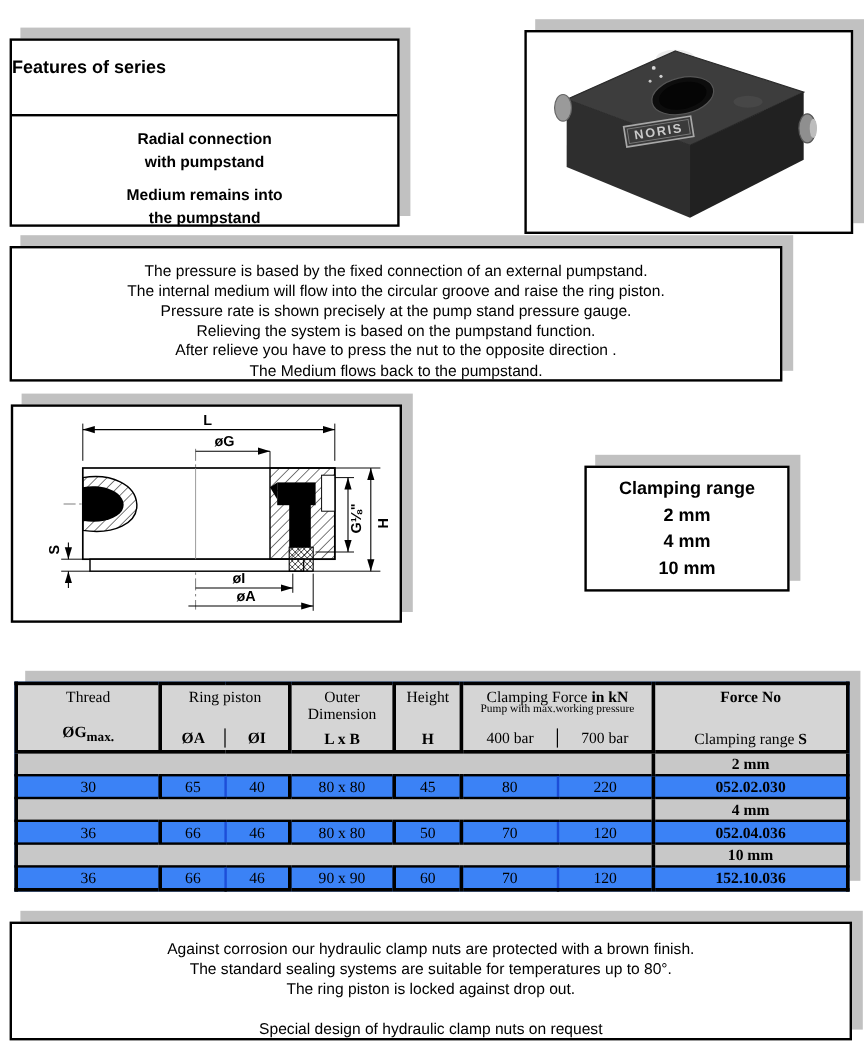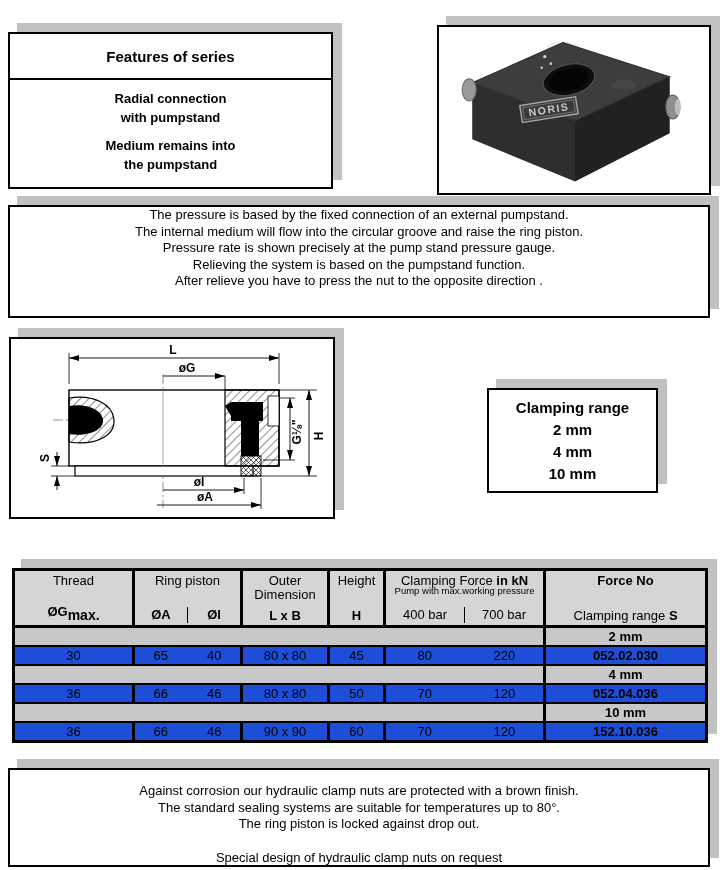--- a/index.html
+++ b/index.html
@@ -11,64 +11,64 @@
   *{box-sizing:border-box;margin:0;padding:0;}
   html,body{width:720px;height:870px;background:#fff;
     font-family:"Liberation Sans","DejaVu Sans",sans-serif;color:var(--ink);}
   body{position:relative;overflow:hidden;}
 
   .shadowed{box-shadow:9px -9px 0 0 var(--shadow);}
 
   
   .features-box{position:absolute;left:8px;top:32px;width:325px;height:157px;
     border:2px solid #000;background:#fff;}
-  .features-title{height:46px;line-height:46px;border-bottom:2px solid #000;
-    text-align:center;font-weight:bold;font-size:15px;}
+  .features-title{height:63px;line-height:46px;border-bottom:2px solid #000;
+    font-weight:bold;font-size:15px;}
   .features-item{margin-top:9px;text-align:center;font-weight:bold;font-size:13px;line-height:19px;}
 
   
   .photo-frame{position:absolute;left:437px;top:25px;width:274px;height:170px;
     border:2px solid #000;background:#fff;padding:5px;}
   .photo-frame svg{width:100%;height:100%;display:block;}
 
   
   .text-box{position:absolute;background:#fff;border:2px solid #000;
     font-size:13px;line-height:16.5px;text-align:center;}
-  .desc-box{left:8px;top:205px;width:702px;height:113px;}
+  .desc-box{left:8px;top:205px;width:644px;height:113px;padding-top:11px;}
   .footer-box{left:8px;top:768px;width:702px;height:99px;padding-top:13px;}
   .footer-note{margin-top:17px;}
 
   
   .draw-box{position:absolute;left:9px;top:337px;width:326px;height:182px;
     border:2px solid #000;background:#fff;}
   .draw-box svg{width:100%;height:100%;display:block;}
   .dim-label{font-family:"Liberation Sans",sans-serif;font-size:12px;font-weight:bold;}
 
   
   .clamp-box{position:absolute;left:487px;top:388px;width:171px;height:105px;
     border:2px solid #000;background:#fff;text-align:center;
     font-weight:bold;font-size:15px;padding-top:7px;}
   .clamp-box div{line-height:22px;}
 
   
   table.spec{position:absolute;left:12px;top:568px;width:693px;
     border-collapse:collapse;table-layout:fixed;font-size:13px;
-    border:3px solid #000;background:#1d4ed8;box-shadow:9px -9px 0 0 var(--shadow);}
+    border:3px solid #000;background:#3b82f6;box-shadow:9px -9px 0 0 var(--shadow);font-family:Liberation Serif, serif;}
   .spec th{background:var(--header_bg);font-weight:normal;padding:0;vertical-align:top;
     border-bottom:3px solid #000;}
   .spec th .hwrap{display:flex;flex-direction:column;justify-content:space-between;
     height:54px;padding:3px 0 2px 0;}
   .spec .h-top{text-align:center;line-height:14px;}
   .spec .h-note{font-size:9.5px;line-height:10px;text-align:center;margin-top:-2px;}
   .spec .h-bot{text-align:center;font-weight:bold;line-height:15px;}
   .spec .h-split{display:flex;}
   .spec .h-split div{flex:1;text-align:center;line-height:16px;}
   .spec .h-split .div-l{border-left:1px solid #000;}
   .spec .bold{font-weight:bold;}
-  .spec sub{font-size:14px;font-weight:bold;}
+  .spec sub{font-size:11px;font-weight:bold;}
   .spec td{text-align:center;height:18px;padding:1px 0;line-height:15px;}
   .spec tr.data td{border-top:2px solid #000;border-bottom:2px solid #000;}
   .spec td.band{background:var(--band_bg);}
   .spec td.part{font-weight:bold;}
   .bl-thick{border-left:3px solid #000;}
   .bl-thin{border-left:2px solid #1d4ed8;}
 </style>
 </head>
 <body>
 
@@ -114,20 +114,21 @@
     </g>
   </svg>
 </div>
 
 <div class="text-box desc-box shadowed">
   <div>The pressure is based by the fixed connection of an external pumpstand.</div>
   <div>The internal medium will flow into the circular groove and raise the ring piston.</div>
   <div>Pressure rate is shown precisely at the pump stand pressure gauge.</div>
   <div>Relieving the system is based on the pumpstand function.</div>
   <div>After relieve you have to press the nut to the opposite direction .</div>
+  <div>The Medium flows back to the pumpstand.</div>
 </div>
 
 <div class="draw-box shadowed">
   <svg viewBox="0 0 322 176">
     <defs>
       <pattern id="hatch" width="6" height="6" patternUnits="userSpaceOnUse" patternTransform="rotate(45)">
         <line x1="0" y1="0" x2="0" y2="6" stroke="#222" stroke-width="1"></line>
       </pattern>
       <pattern id="xhatch" width="5" height="5" patternUnits="userSpaceOnUse">
         <path d="M0,0 L5,5 M5,0 L0,5" stroke="#222" stroke-width="0.7"></path>

